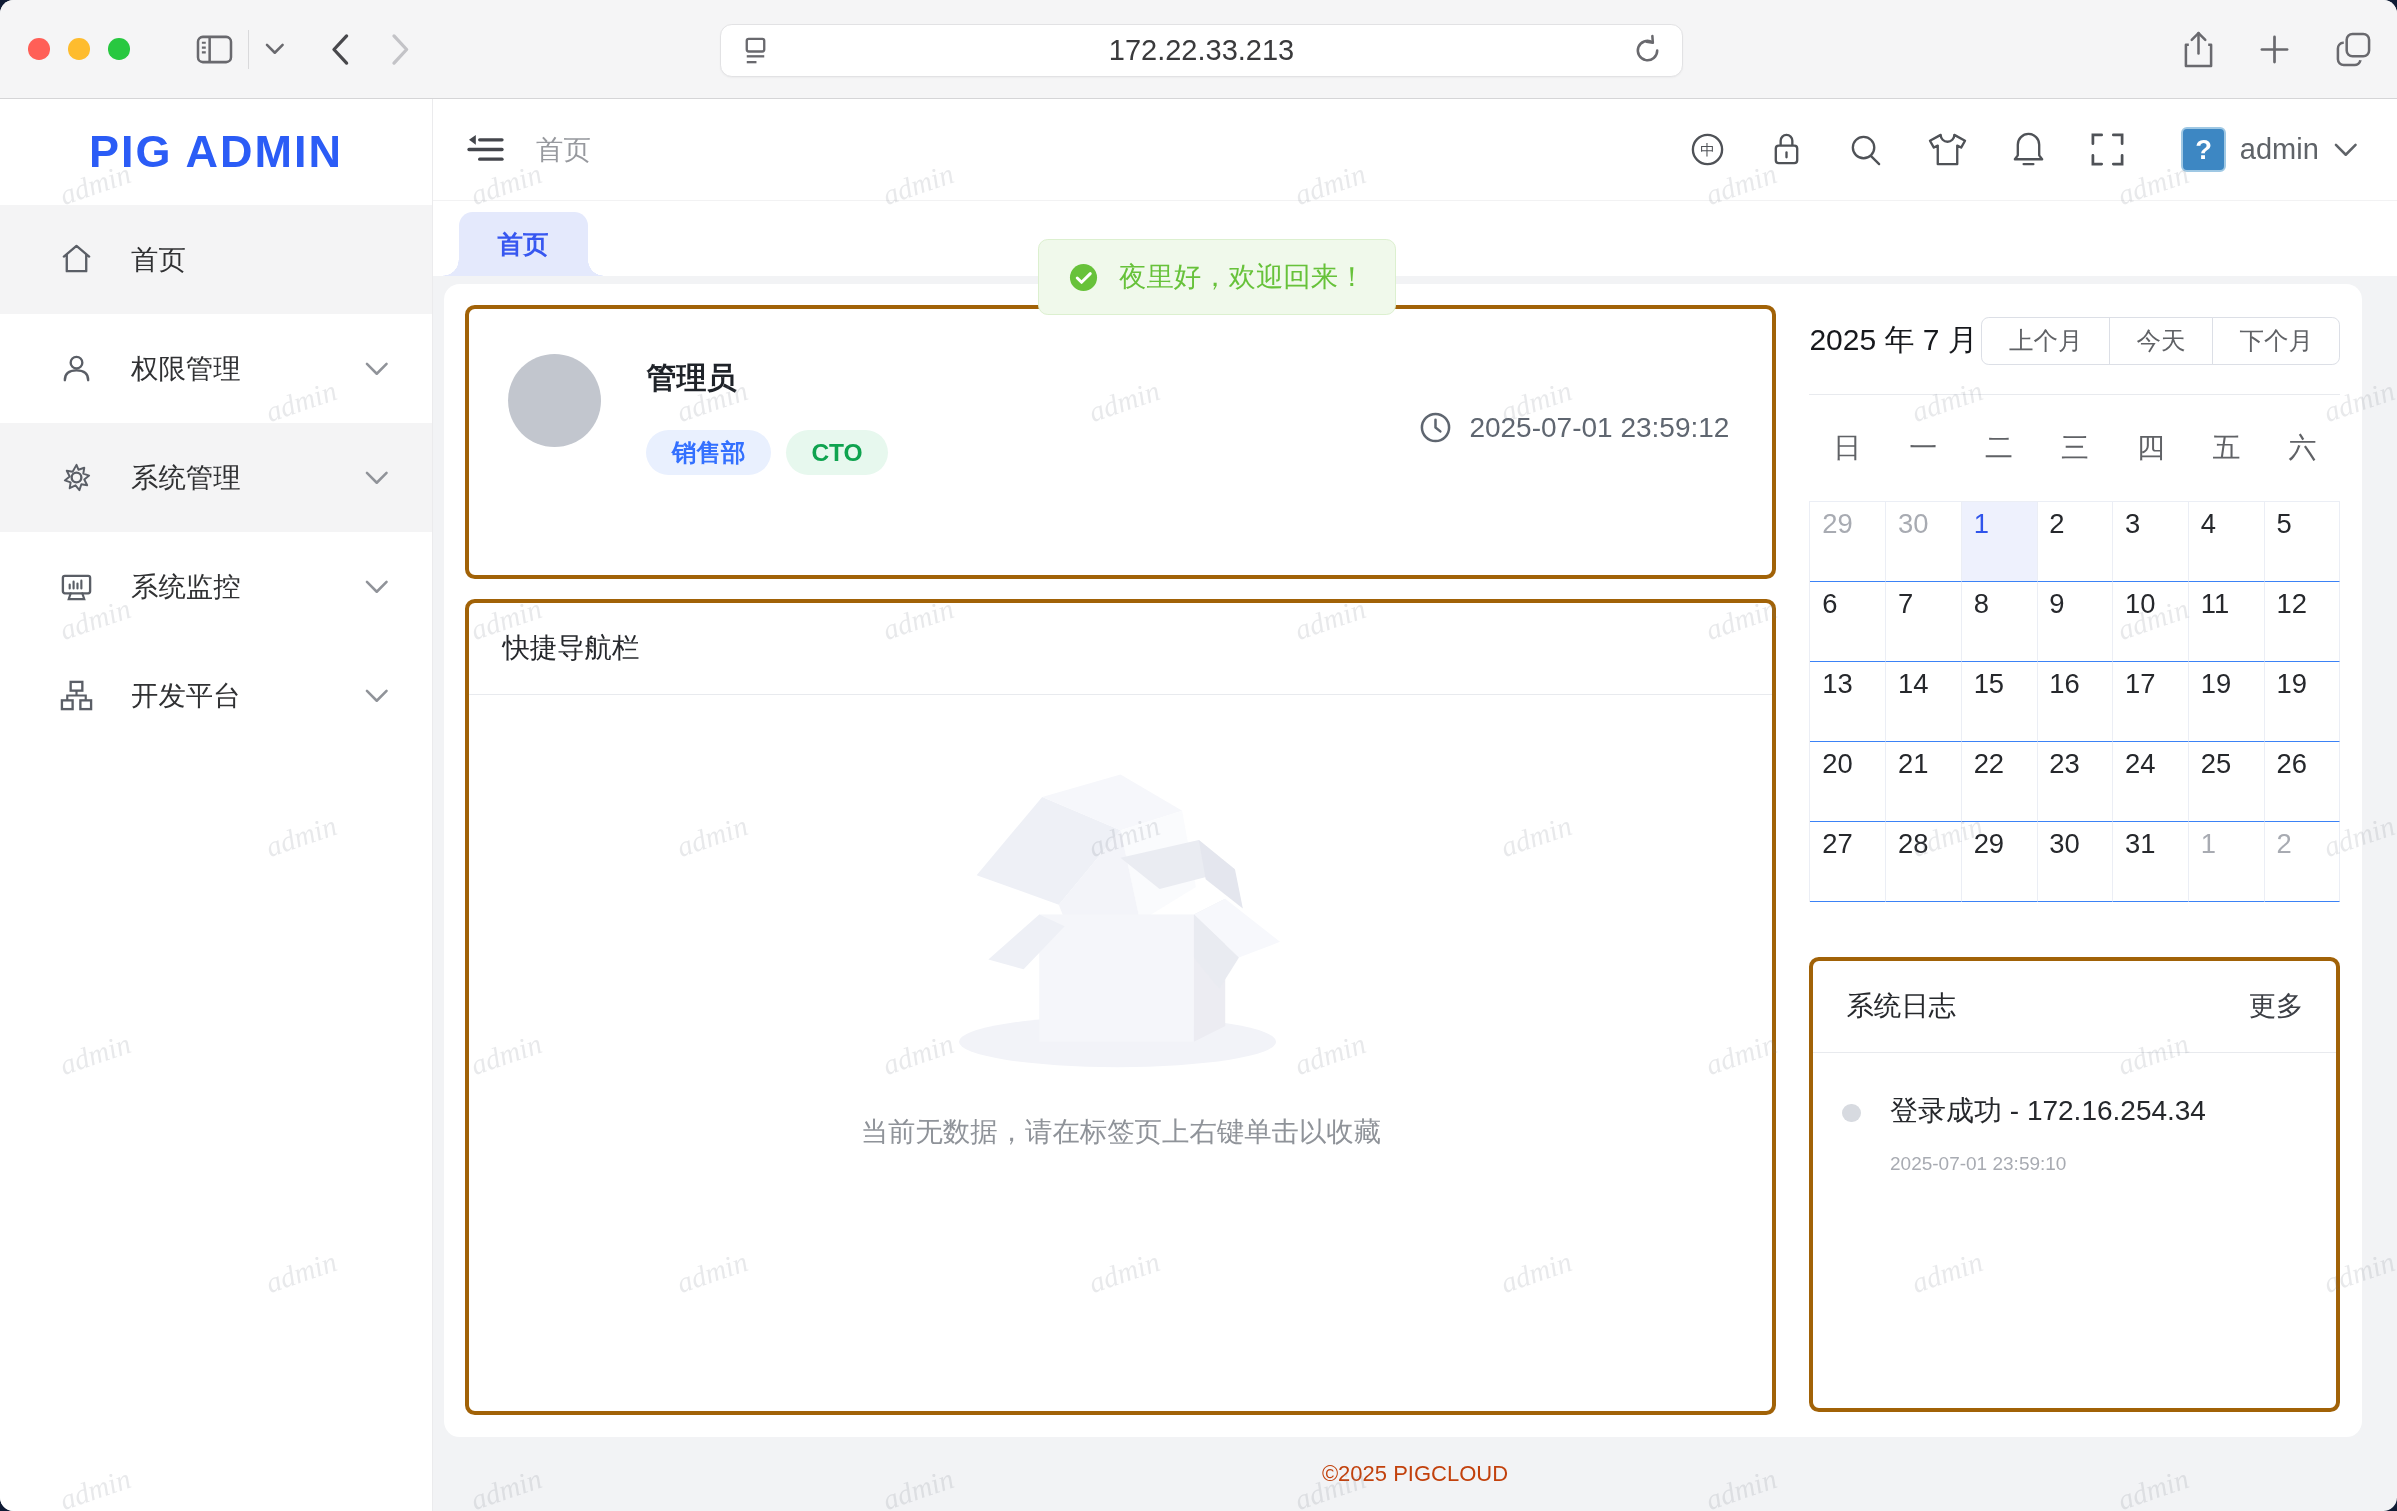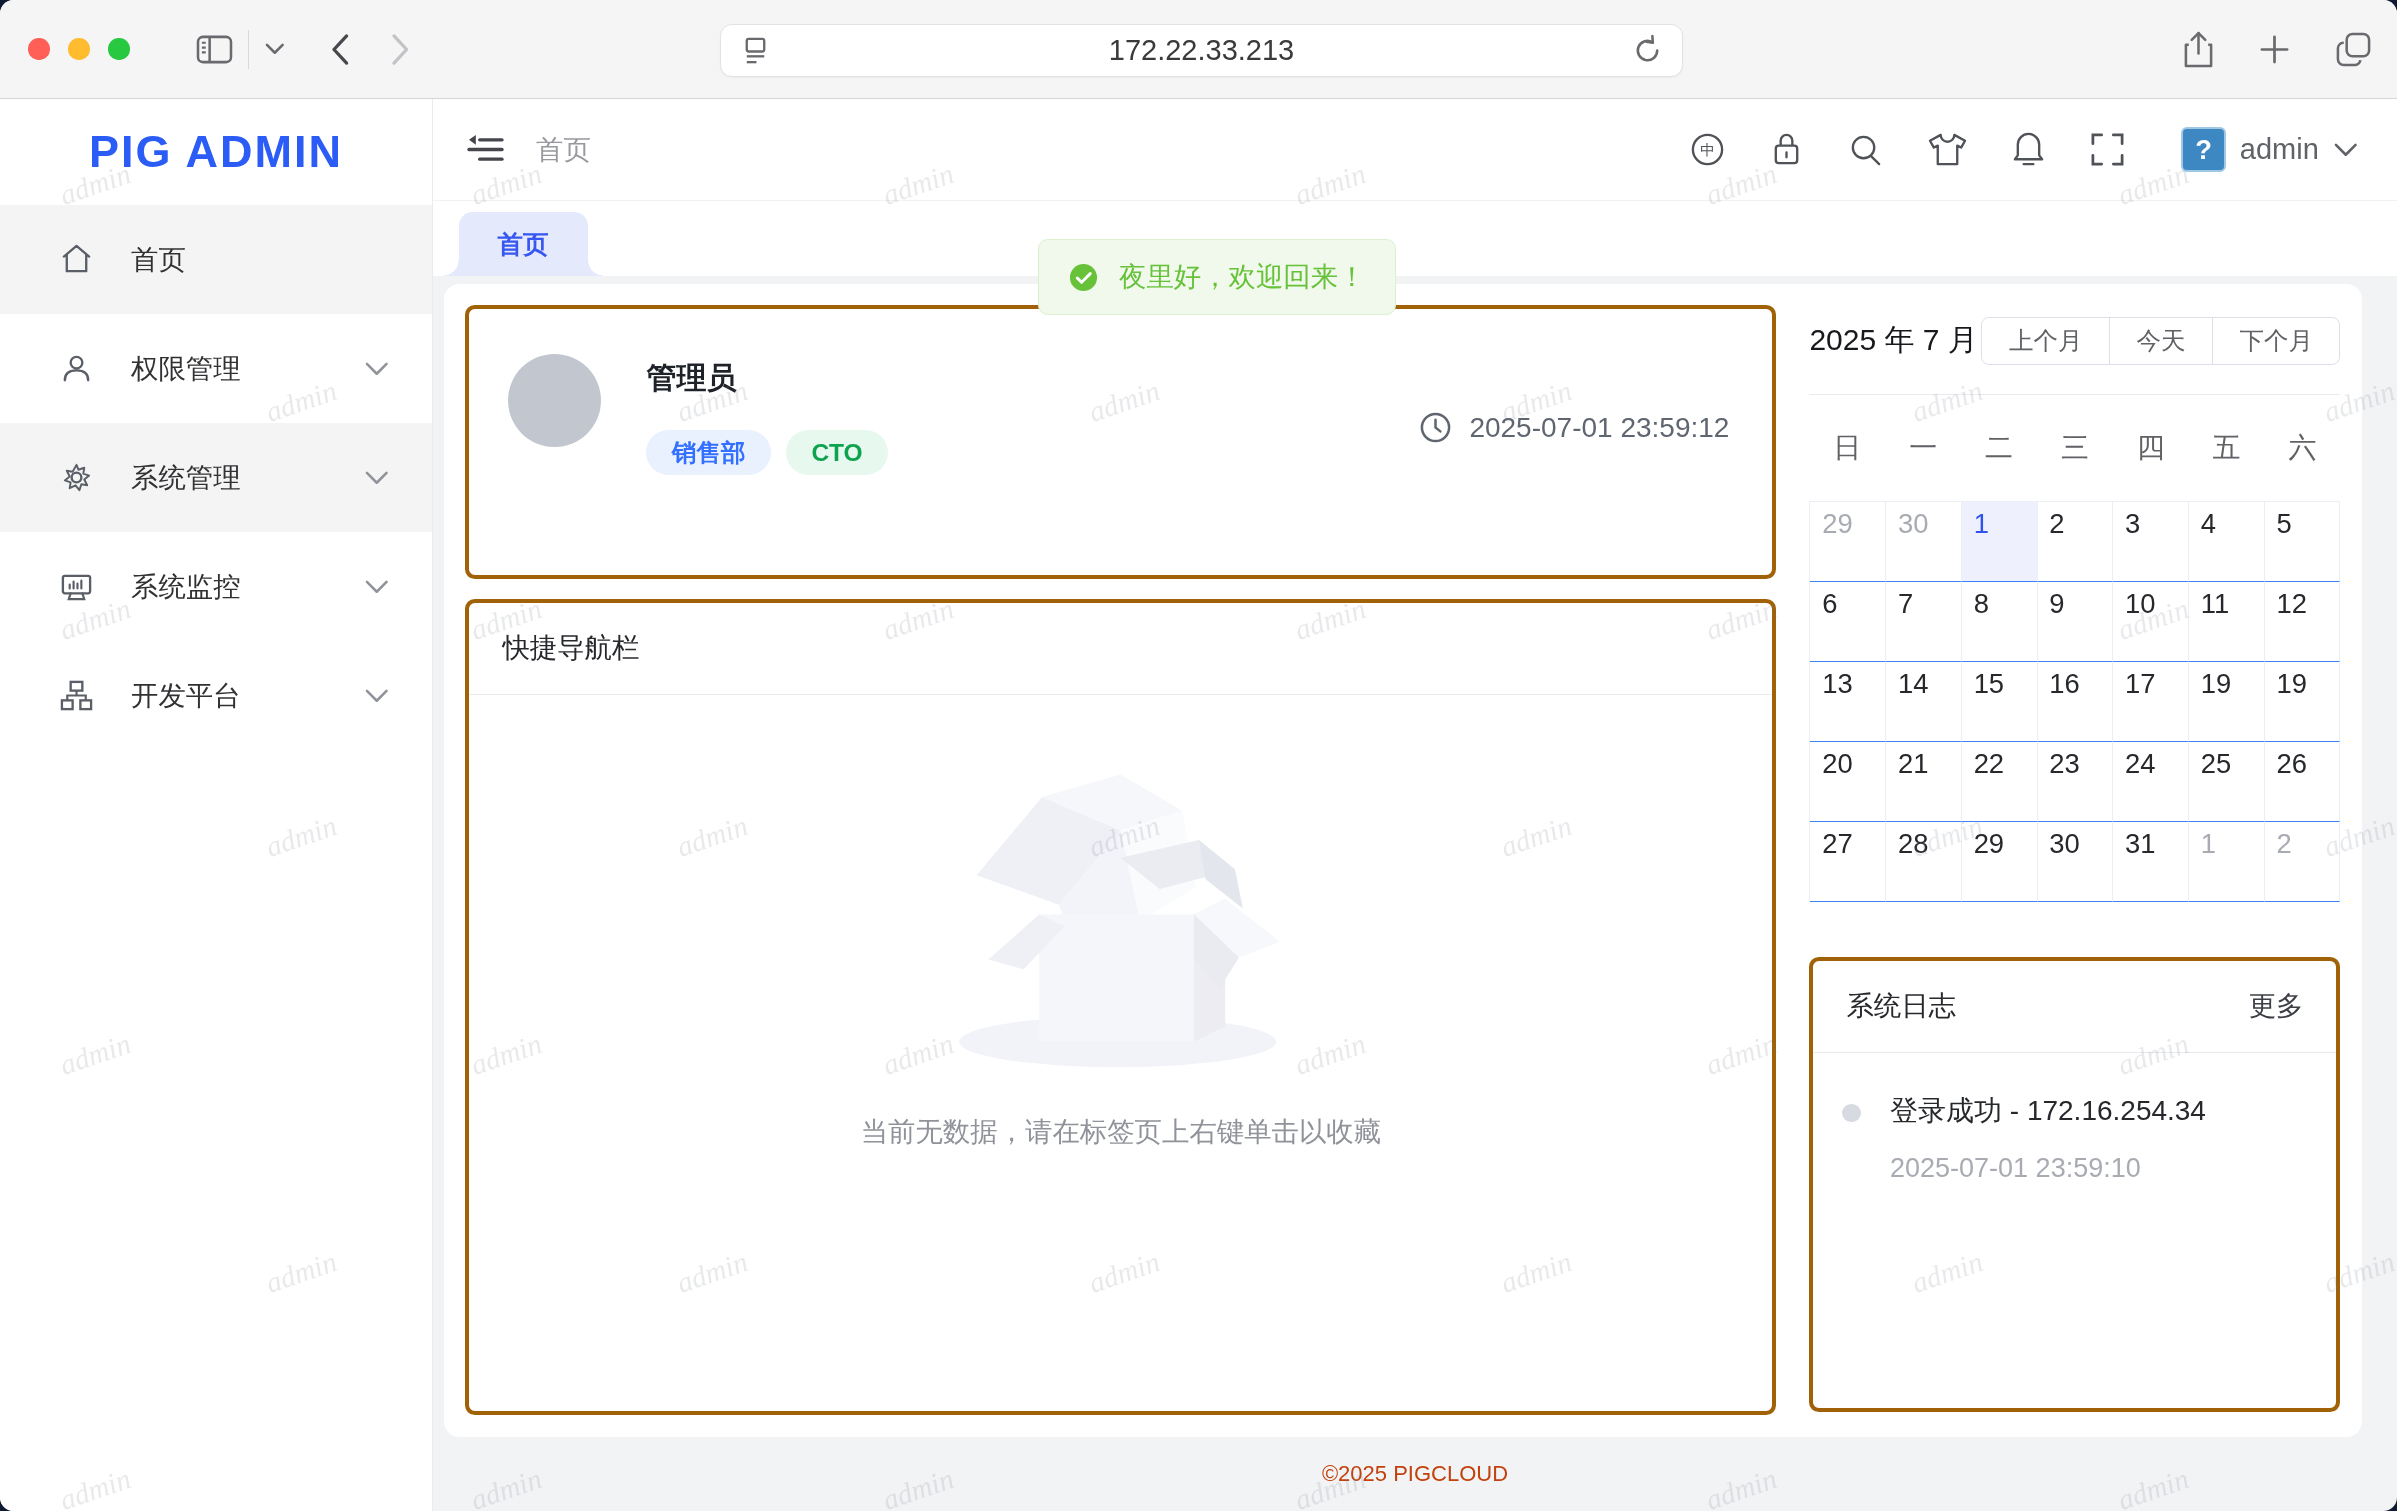--- a/index.html
+++ b/index.html
@@ -109,21 +109,21 @@
   .cal-cell.today { background:#eef1fd; color:#2f54eb; }
 
   .syslog-card { margin-top:55px; height:455px; display:flex; flex-direction:column; }
   .syslog-header { justify-content:space-between; }
   .more-link { font-size:27.4px; color:#3c3f45; cursor:pointer; }
   .syslog-body { padding:39px 29px; }
   .log-item { display:flex; }
   .log-dot { width:18.6px; height:18.6px; border-radius:50%; background:#d7dae0; margin-top:11.8px; flex:none; }
   .log-main { margin-left:29px; }
   .log-text { font-size:28px; color:#26282c; }
-  .log-time { margin-top:23.5px; font-size:27px; color:#a8abb2; }
+  .log-time { margin-top:23.5px; font-size:19px; color:#a8abb2; }
 
   
   .toast { position:absolute; left:1038px; top:140px; height:76px; padding:0 29px;
            background:#f0f9eb; border:1px solid #dcf0cf; border-radius:9.8px; z-index:60;
            display:flex; align-items:center; gap:20px; }
   .toast-text { font-size:27.4px; color:#67c23a; }
   svg { display:block; }
 </style>
 </head>
 <body>

